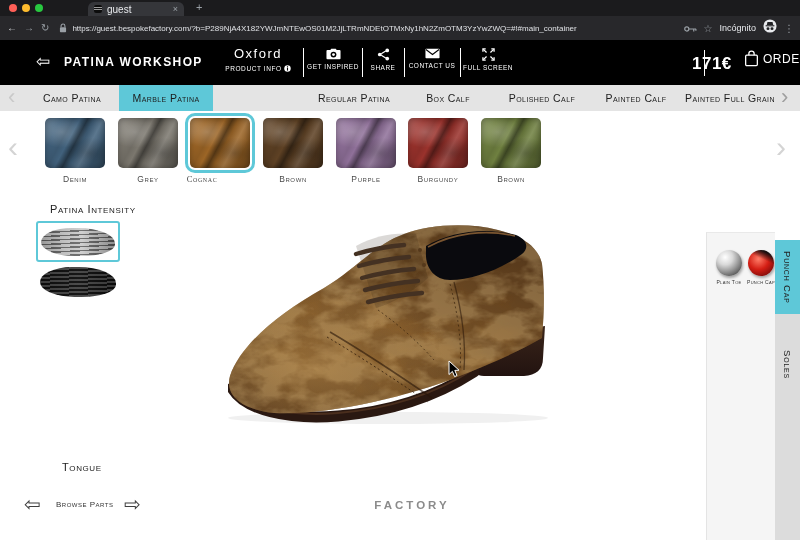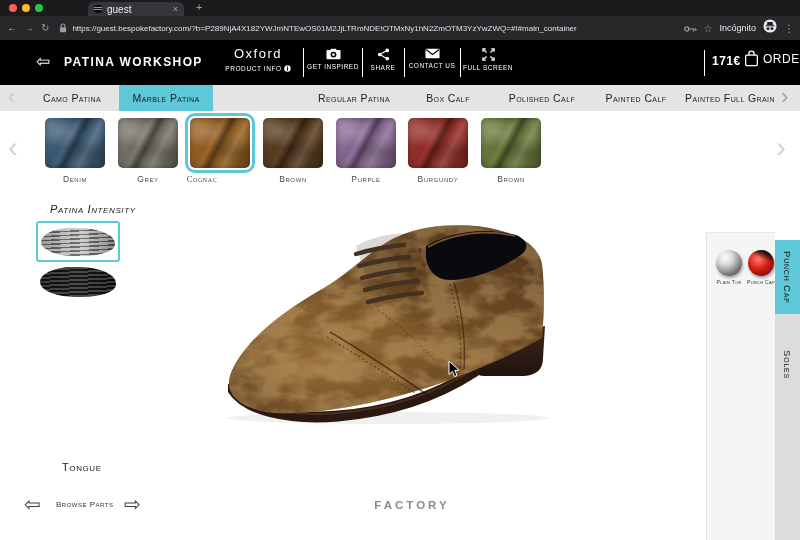--- a/index.html
+++ b/index.html
@@ -30,21 +30,21 @@
   
   .appheader { position:absolute; top:40px; left:0; width:800px; height:45px; background:#000; color:#fff; }
   .hback { position:absolute; left:36px; top:11px; font-size:17px; color:#fff; }
   .htitle { position:absolute; left:64px; top:15px; font-size:12px; letter-spacing:1.4px; font-weight:bold; }
   .hsep { position:absolute; top:8px; width:1px; height:29px; background:#fff; }
   .oxblock { position:absolute; left:213px; top:6px; width:90px; text-align:center; }
   .oxname { font-size:13px; letter-spacing:1.5px; }
   .oxinfo { margin-top:4px; font-size:6.5px; letter-spacing:.6px; display:flex; align-items:center; justify-content:center; gap:2px; }
   .hact { position:absolute; top:8px; width:56px; display:flex; flex-direction:column; align-items:center; gap:3px; }
   .hact .lbl { font-size:6.5px; letter-spacing:.5px; white-space:nowrap; }
-  .price { position:absolute; left:712px; top:14px; font-size:12px; font-weight:bold; letter-spacing:.5px; }
+  .price { position:absolute; left:692px; top:14px; font-size:17px; font-weight:bold; letter-spacing:.5px; }
   .orderwrap { position:absolute; left:744px; top:10px; display:flex; align-items:center; gap:4px; }
   .orderlbl { font-size:12px; letter-spacing:.5px; }
 
   
   .mtabs { position:absolute; top:85px; left:0; width:800px; height:26px; background:#e4e4e4; }
   .mtab { position:absolute; top:0; height:26px; display:flex; align-items:center; justify-content:center; font-size:10.5px; letter-spacing:.4px; color:#1c1c1c; cursor:pointer; }
   .mtab.active { background:#5ec8d8; }
   .mchev { position:absolute; top:-1px; font-size:22px; line-height:26px; }
   .mchev.l { left:8px; color:#c9c9c9; } .mchev.r { left:781px; color:#9f9f9f; }
 
@@ -54,21 +54,21 @@
   .swatch { position:absolute; top:118px; width:60px; height:50px; border-radius:5px; cursor:pointer;
     background-image:
       linear-gradient(118deg, rgba(255,255,255,.20) 0%, rgba(255,255,255,0) 20%, rgba(0,0,0,.10) 33%, rgba(0,0,0,0) 41%, rgba(0,0,0,.45) 50%, rgba(0,0,0,.12) 57%, rgba(255,255,255,.14) 68%, rgba(0,0,0,.12) 82%, rgba(0,0,0,.32) 100%),
       radial-gradient(60% 45% at 28% 28%, rgba(255,255,255,.25), rgba(255,255,255,0) 70%),
       radial-gradient(55% 45% at 74% 70%, rgba(0,0,0,.28), rgba(0,0,0,0) 70%);
     box-shadow: inset 0 0 7px rgba(0,0,0,.38); }
   .swatch.selected { outline:3px solid #5ec8d8; outline-offset:2px; }
   .swlabel { position:absolute; top:174px; width:60px; text-align:center; font-size:8.5px; letter-spacing:.6px; color:#4a4a4a; }
 
   
-  .pi-label { position:absolute; left:50px; top:203px; font-size:11px; letter-spacing:.6px; color:#222;font-style:italic; }
+  .pi-label { position:absolute; left:50px; top:203px; font-size:11px; letter-spacing:.6px; color:#222; }
   .pi-opt1 { position:absolute; left:36px; top:221px; width:84px; height:41px; border:2px solid #5ec8d8; border-radius:3px; display:flex; align-items:center; justify-content:center; cursor:pointer; }
   .pi-opt2 { position:absolute; left:40px; top:267px; width:76px; height:30px; cursor:pointer; }
   .stroke { width:74px; height:28px; border-radius:46% 54% 50% 50% / 55% 60% 45% 55%; }
   .stroke.light { background:
       repeating-linear-gradient(177deg, rgba(25,25,25,.50) 0 1.5px, rgba(215,215,215,.30) 1.5px 4px),
       linear-gradient(90deg,#7c7c7c 0%,#b2b2b2 28%,#cdcdcd 55%,#8d8d8d 84%,#6c6c6c 100%); }
   .stroke.dark { width:76px; height:30px; background:
       repeating-linear-gradient(177deg, rgba(0,0,0,.62) 0 2px, rgba(95,95,95,.45) 2px 4px),
       linear-gradient(90deg,#1f1f1f 0%,#3c3c3c 50%,#181818 100%); }
 

